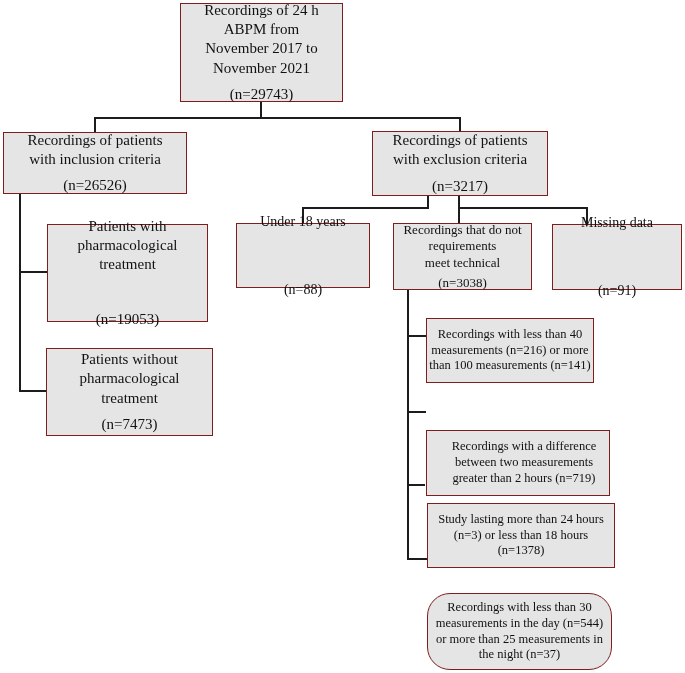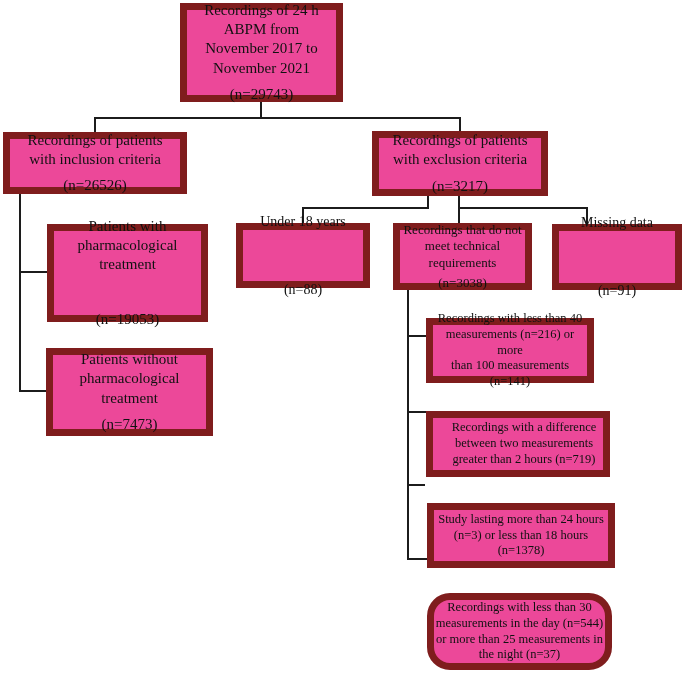--- a/index.html
+++ b/index.html
@@ -12,22 +12,22 @@
     width: 685px;
     height: 673px;
     background: #ffffff;
     font-family: "Liberation Serif", "DejaVu Serif", serif;
     color: #111111;
     overflow: hidden;
   }
   .node {
     position: absolute;
     box-sizing: border-box;
-    background: #ec4899;
-    border: 7px solid #7f1d1d;
+    background: #e5e5e5;
+    border: 1px solid #7f1d1d;
     display: flex;
     flex-direction: column;
     justify-content: center;
     align-items: center;
     text-align: center;
     line-height: 1.27;
   }
   .node .n-label { margin-top: 7px; }
   .fs15 { font-size: 15px; }
   .fs14 { font-size: 14px; gap: 44px; }
@@ -42,21 +42,21 @@
   
   #node-total     { left: 180px; top: 3px;   width: 163px; height: 99px; }
   #node-inclusion { left: 3px;   top: 132px; width: 184px; height: 62px; }
   #node-exclusion { left: 372px; top: 131px; width: 176px; height: 65px; }
   #node-pharm     { left: 47px;  top: 224px; width: 161px; height: 98px; gap: 29px; }
   #node-nopharm   { left: 46px;  top: 348px; width: 167px; height: 88px; }
   #node-under18   { left: 236px; top: 223px; width: 134px; height: 65px; }
   #node-technical { left: 393px; top: 223px; width: 139px; height: 67px; }
   #node-missing   { left: 552px; top: 224px; width: 130px; height: 66px; }
   #node-sub1      { left: 426px; top: 318px; width: 168px; height: 65px; }
-  #node-sub2      { left: 426px; top: 411px; width: 184px; height: 66px; padding-left: 12px; }
+  #node-sub2      { left: 426px; top: 430px; width: 184px; height: 66px; padding-left: 12px; }
   #node-sub3      { left: 427px; top: 503px; width: 188px; height: 65px; }
   #node-sub4      { left: 427px; top: 593px; width: 185px; height: 77px; border-radius: 23px; }
 </style>
 </head>
 <body>
 
 <div id="canvas">
 
   <div class="conn" style="left:260px; top:102px; width:2px;  height:16px;"></div>
   <div class="conn" style="left:94px;  top:117px; width:367px; height:2px;"></div>
@@ -127,22 +127,22 @@
   <div class="node fs14" id="node-under18">
     <div>
         <div>Under 18 years</div>
       </div>
     <div class="n-label">(n=88)</div>
   </div>
 
   <div class="node fs13" id="node-technical">
     <div>
         <div>Recordings that do not</div>
+        <div>requirements</div>
         <div>meet technical</div>
-        <div>requirements</div>
       </div>
     <div class="n-label">(n=3038)</div>
   </div>
 
   <div class="node fs14" id="node-missing">
     <div>
         <div>Missing data</div>
       </div>
     <div class="n-label">(n=91)</div>
   </div>

